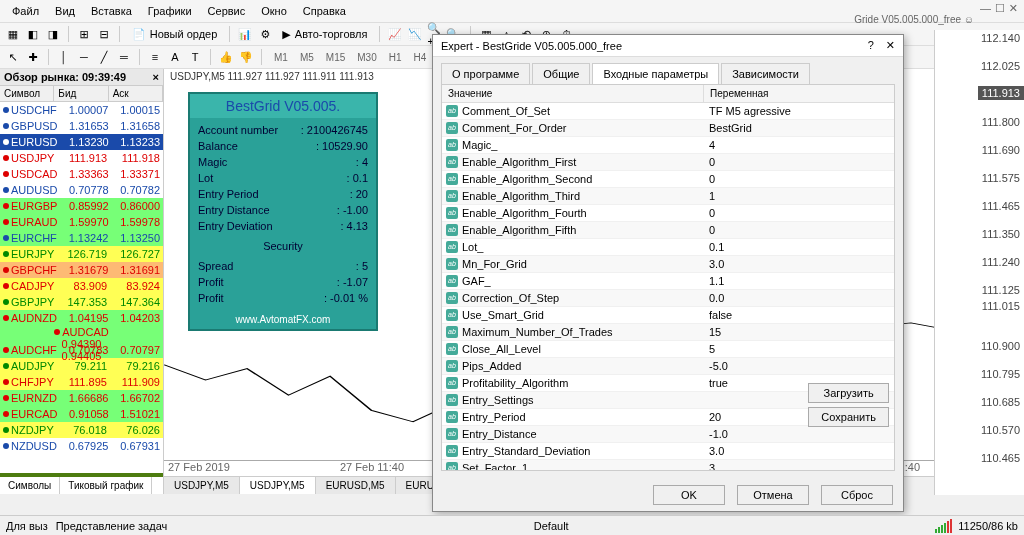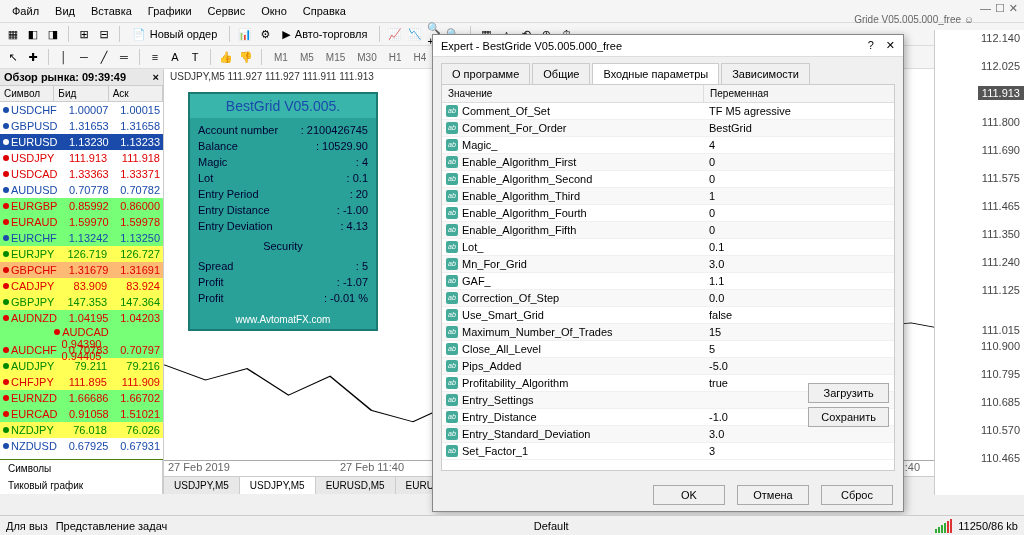--- a/index.html
+++ b/index.html
@@ -20,21 +20,21 @@
 
 .market-watch { width: 164px; background: #fff; border-right: 1px solid #ccc; display: flex; flex-direction: column; }
 .mw-header { background: #e8e8e8; padding: 2px 4px; font-weight: bold; border-bottom: 1px solid #ccc; display: flex; justify-content: space-between; }
 .mw-cols { display: flex; background: #f0f0f0; border-bottom: 1px solid #ccc; }
 .mw-cols span { flex: 1; padding: 2px 4px; font-size: 10px; border-right: 1px solid #ccc; }
 .mw-body { flex: 1; overflow-y: auto; }
 .mw-row { display: flex; height: 16px; align-items: center; font-size: 10px; }
 .mw-row span { flex: 1; padding: 0 3px; text-align: right; }
 .mw-row span:first-child { text-align: left; display: flex; align-items: center; gap: 2px; }
 .mw-dot { width: 6px; height: 6px; border-radius: 50%; display: inline-block; }
-.mw-tabs { display: flex; border-top: 1px solid #4d7c0f; flex-direction: column; }
+.mw-tabs { display: flex; border-top: 4px solid #4d7c0f; }
 .mw-tabs span { padding: 3px 8px; font-size: 10px; border-right: 1px solid #ccc; }
 
 .chart-area { flex: 1; background: #fff; position: relative; display: flex; flex-direction: column; }
 .chart-title { padding: 2px 6px; font-size: 10px; color: #333; }
 .chart-canvas { flex: 1; position: relative; background: #fff; }
 
 .info-panel { position: absolute; left: 24px; top: 8px; width: 190px; background: #2aa198; border: 2px solid #1a7a72; color: #003; font-family: 'Times New Roman', serif; }
 .info-title { text-align: center; padding: 4px; color: #1a4aaa; font-size: 14px; font-weight: normal; background: #3ab5ab; }
 .info-body { padding: 4px 8px; font-size: 11px; }
 .info-row { display: flex; justify-content: space-between; line-height: 16px; }
@@ -361,21 +361,21 @@
     <div style="top: 0px;">112.140</div>
     <div style="top: 28px;">112.025</div>
     <div class="hl" style="top: 56px;">111.913</div>
     <div style="top: 84px;">111.800</div>
     <div style="top: 112px;">111.690</div>
     <div style="top: 140px;">111.575</div>
     <div style="top: 168px;">111.465</div>
     <div style="top: 196px;">111.350</div>
     <div style="top: 224px;">111.240</div>
     <div style="top: 252px;">111.125</div>
-    <div style="top: 292px; text-align: right;">111.015</div>
+    <div style="top: 268px; text-align: right;">111.015</div>
     <div style="top: 308px;">110.900</div>
     <div style="top: 336px;">110.795</div>
     <div style="top: 364px;">110.685</div>
     <div style="top: 392px;">110.570</div>
     <div style="top: 420px;">110.465</div>
   </div>
 
 <div class="dialog">
   <div class="dlg-title">
     <span class="dlg-title-text">Expert - BestGride  V05.005.000_free</span>
@@ -460,20 +460,24 @@
           <span><i class="param-icon">ab</i>Pips_Added</span>
           <span>-5.0</span>
         </div>
         <div class="dlg-row">
           <span><i class="param-icon">ab</i>Profitability_Algorithm</span>
           <span>true</span>
         </div>
         <div class="dlg-row">
           <span><i class="param-icon">ab</i>Entry_Settings</span>
           <span></span>
+        </div>
+        <div class="dlg-row">
+          <span><i class="param-icon">ab</i>Entry_Period</span>
+          <span>20</span>
         </div>
         <div class="dlg-row">
           <span><i class="param-icon">ab</i>Entry_Distance</span>
           <span>-1.0</span>
         </div>
         <div class="dlg-row">
           <span><i class="param-icon">ab</i>Entry_Standard_Deviation</span>
           <span>3.0</span>
         </div>
         <div class="dlg-row">

